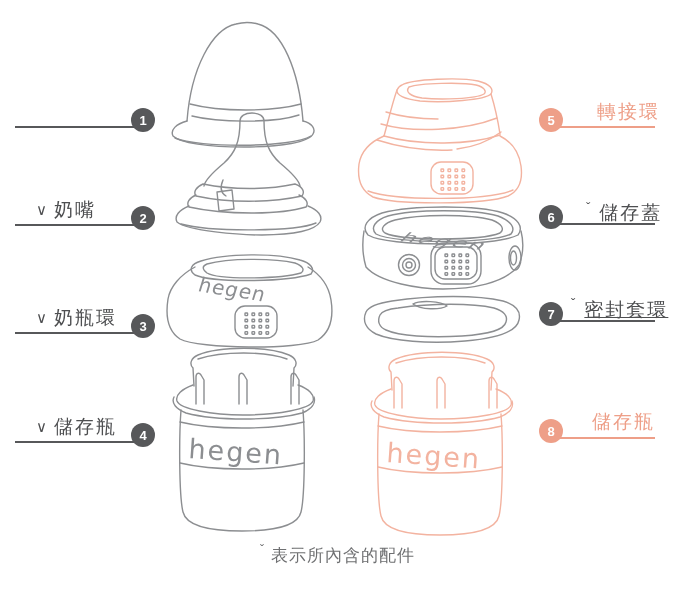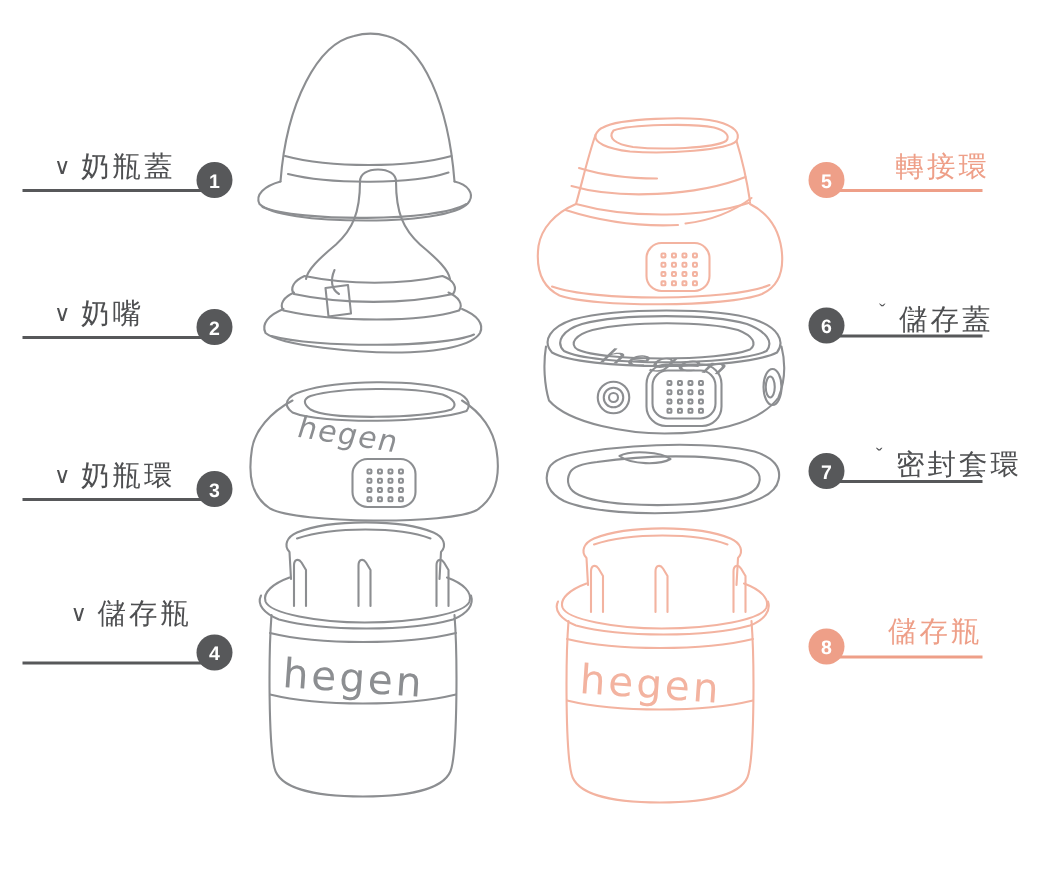--- a/index.html
+++ b/index.html
@@ -162,62 +162,62 @@
       <path d="M392,301 C432,295 478,295 503,301 C516,305 521,312 519,320 C517,331 500,338 465,341 C428,344 392,341 376,334 C366,329 362,321 366,312 C369,306 379,303 392,301 Z"></path>
       <path d="M398,308 C432,303 472,303 494,308 C504,311 508,316 506,322 C504,330 490,334 462,336 C430,338 399,336 386,330 C379,327 377,321 380,315 C382,311 389,309 398,308 Z"></path>
       <path d="M413,304 C421,310 440,310 447,306 C441,301 420,300 413,304"></path>
     </g>
 
     <g class="peach-art">
       <use href="#bottleShape" x="366" y="350"></use>
     </g>
   </svg>
 
-  <div class="lbl" style="left:36px;top:100px;">
-    <span class="mark">∨</span><span>奶瓶蓋</span>
-  </div>
   <div class="lead" style="left:15px;top:126px;width:128px;"></div>
   <div class="badge" style="left:131px;top:108px;">1</div>
 
   <div class="lbl" style="left:36px;top:198px;text-align:right;">
     <span class="mark">∨</span><span>奶嘴</span>
   </div>
   <div class="lead" style="left:15px;top:224px;width:128px;"></div>
   <div class="badge" style="left:131px;top:206px;">2</div>
 
   <div class="lbl" style="left:36px;top:306px;">
     <span class="mark">∨</span><span>奶瓶環</span>
   </div>
   <div class="lead" style="left:15px;top:332px;width:128px;"></div>
   <div class="badge" style="left:131px;top:314px;">3</div>
 
-  <div class="lbl" style="left:36px;top:398px;margin-left:11px;">
+  <div class="lbl" style="left:36px;top:415px;">
     <span class="mark">∨</span><span>儲存瓶</span>
   </div>
   <div class="lead" style="left:15px;top:441px;width:128px;"></div>
   <div class="badge" style="left:131px;top:423px;">4</div>
 
   <div class="badge peach" style="left:539px;top:108px;">5</div>
   <div class="lead peach" style="left:551px;top:126px;width:104px;"></div>
   <div class="lbl peach" style="left:597px;top:100px;">
     <span>轉接環</span>
   </div>
 
   <div class="badge" style="left:539px;top:205px;">6</div>
   <div class="lead" style="left:551px;top:223px;width:104px;"></div>
   <div class="lbl" style="left:586px;top:196px;font-family:Liberation Serif, serif;">
     <span class="mark sup">ˇ</span><span>儲存蓋</span>
   </div>
 
   <div class="badge" style="left:539px;top:302px;">7</div>
   <div class="lead" style="left:551px;top:320px;width:104px;"></div>
-  <div class="lbl" style="left:584px;top:293px;">
+  <div class="lbl" style="left:571px;top:293px;text-decoration:underline;">
     <span class="mark sup">ˇ</span><span>密封套環</span>
   </div>
 
   <div class="badge peach" style="left:539px;top:419px;">8</div>
   <div class="lead peach" style="left:551px;top:437px;width:104px;"></div>
   <div class="lbl peach" style="left:592px;top:410px;">
     <span>儲存瓶</span>
   </div>
 
+  <div class="footnote">
+    <span class="mark">ˇ</span><span>表示所內含的配件</span>
+  </div>
 
 </div>
 
 </body></html>

